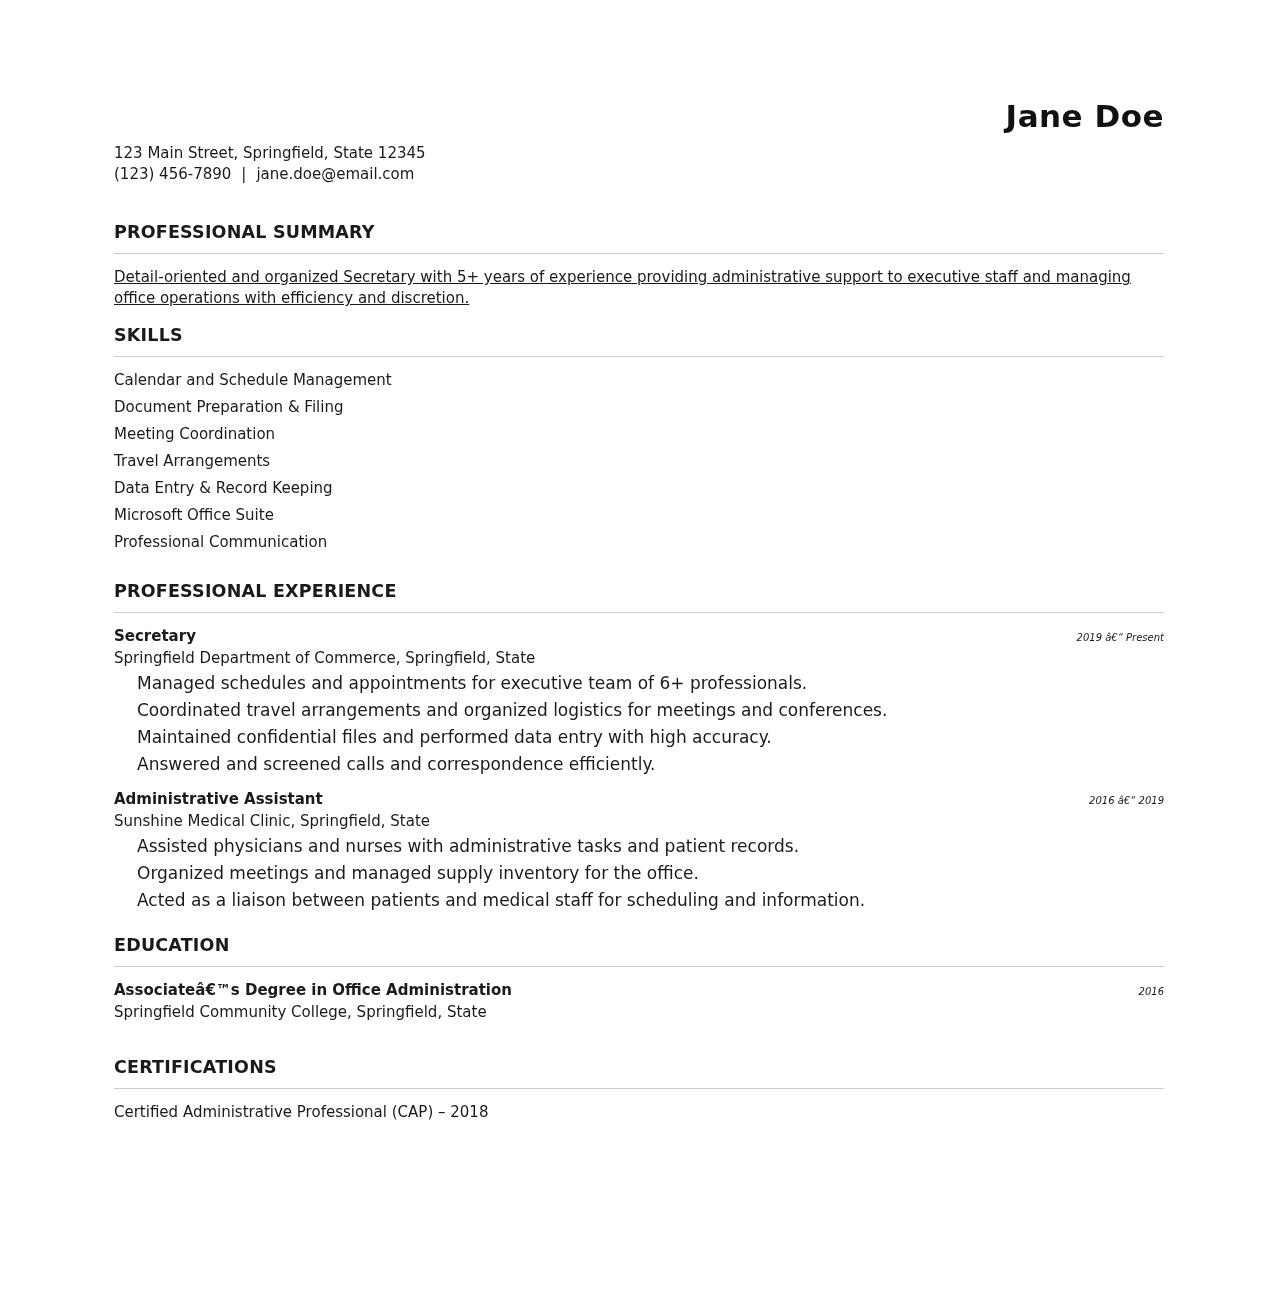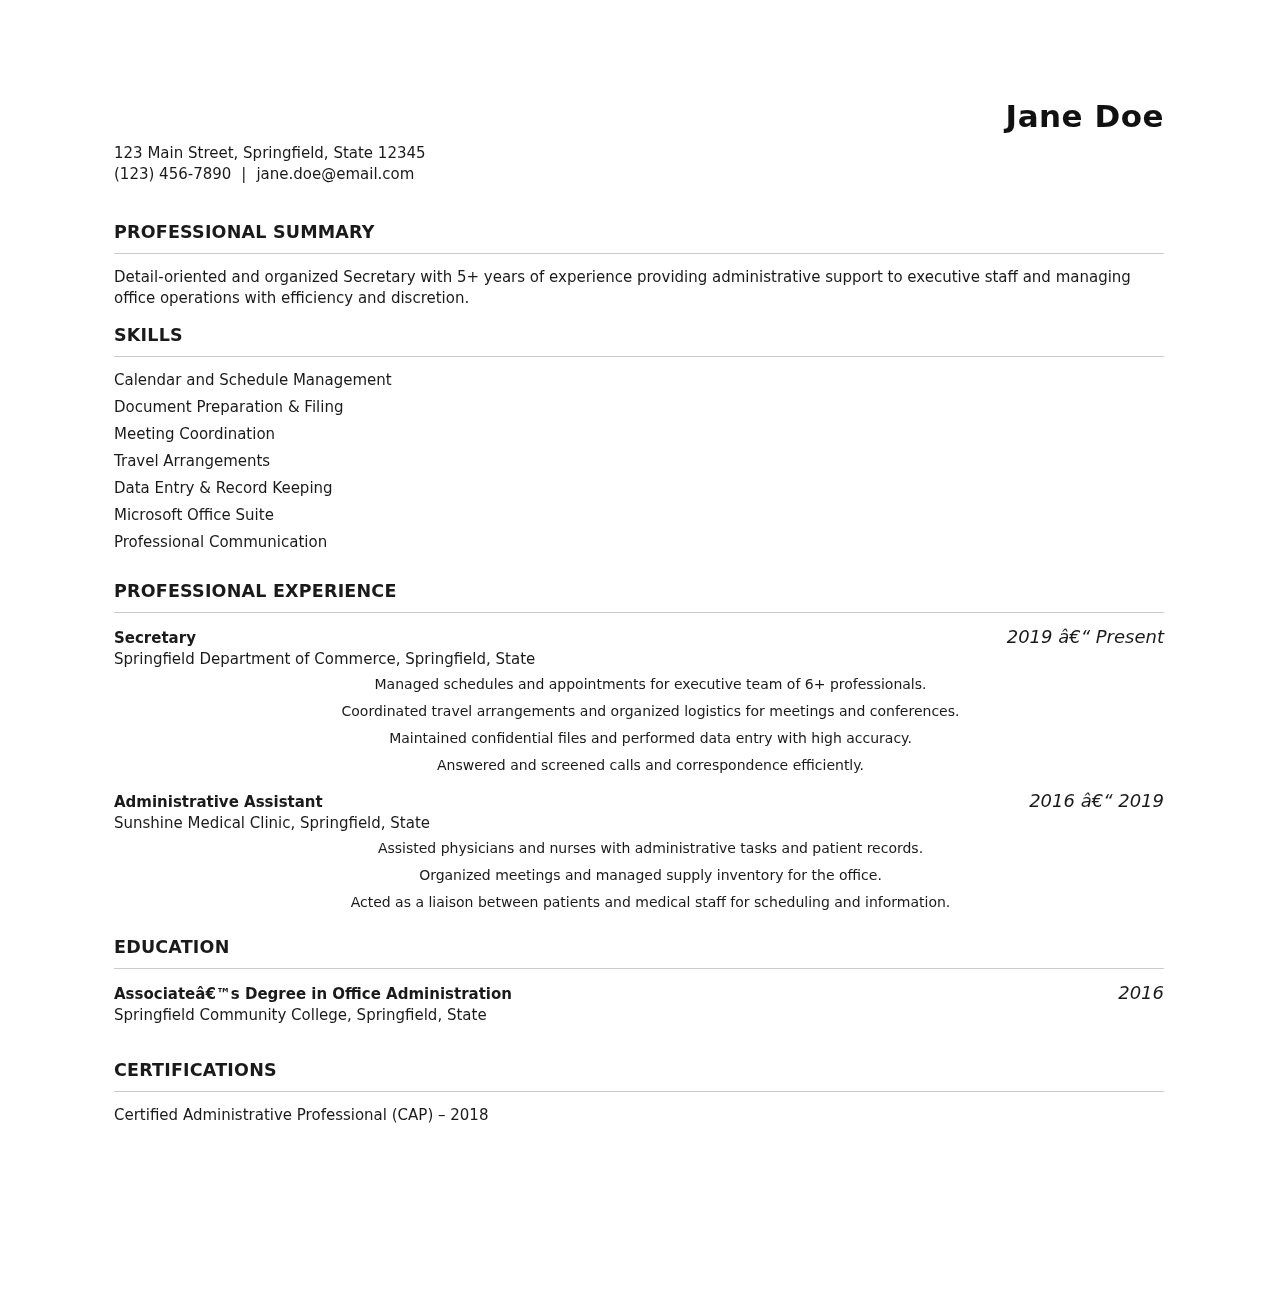--- a/index.html
+++ b/index.html
@@ -13,25 +13,25 @@
   .contact { text-align: left; font-size: 15px; line-height: 21px; margin-top: 6px; }
   .sep { margin: 0 10px; }
   .section { margin-top: 14px; }
   .section-title { font-size: 17.5px; font-weight: 700; letter-spacing: 0.2px; margin: 0; line-height: 24px; padding-bottom: 9px; border-bottom: 1px solid #cccccc; }
   .section-body { margin-top: 13px; font-size: 15px; line-height: 21px; }
   .skills { list-style: none; margin: 0; padding: 0; }
   .skills li { line-height: 21px; margin-bottom: 6px; font-size: 15px; }
   .job { margin-bottom: 14px; }
   .job-head { display: flex; justify-content: space-between; align-items: baseline; }
   .job-title { font-weight: 700; font-size: 15px; line-height: 21px; }
-  .job-date { font-style: italic; font-size: 18px; }
+  .job-date { font-style: italic; font-size: 10px; }
   .job-org { font-size: 15px; line-height: 21px; }
   .duties { list-style: none; margin: 4px 0 0 0; padding-left: 23px; }
-  .duties li { font-size: 14px; line-height: 21px; margin-bottom: 6px; text-align: center; }
-  .summary { margin: 0; }
+  .duties li { font-size: 17px; line-height: 21px; margin-bottom: 6px; }
+  .summary { margin: 0; text-decoration: underline; }
 </style>
 </head>
 <body>
 
 <div class="page">
   <h1 class="name">Jane Doe</h1>
   <div class="contact">
     <div>123 Main Street, Springfield, State 12345</div>
     <div>
       <span>(123) 456-7890</span><span class="sep">|</span><span>jane.doe@email.com</span>

